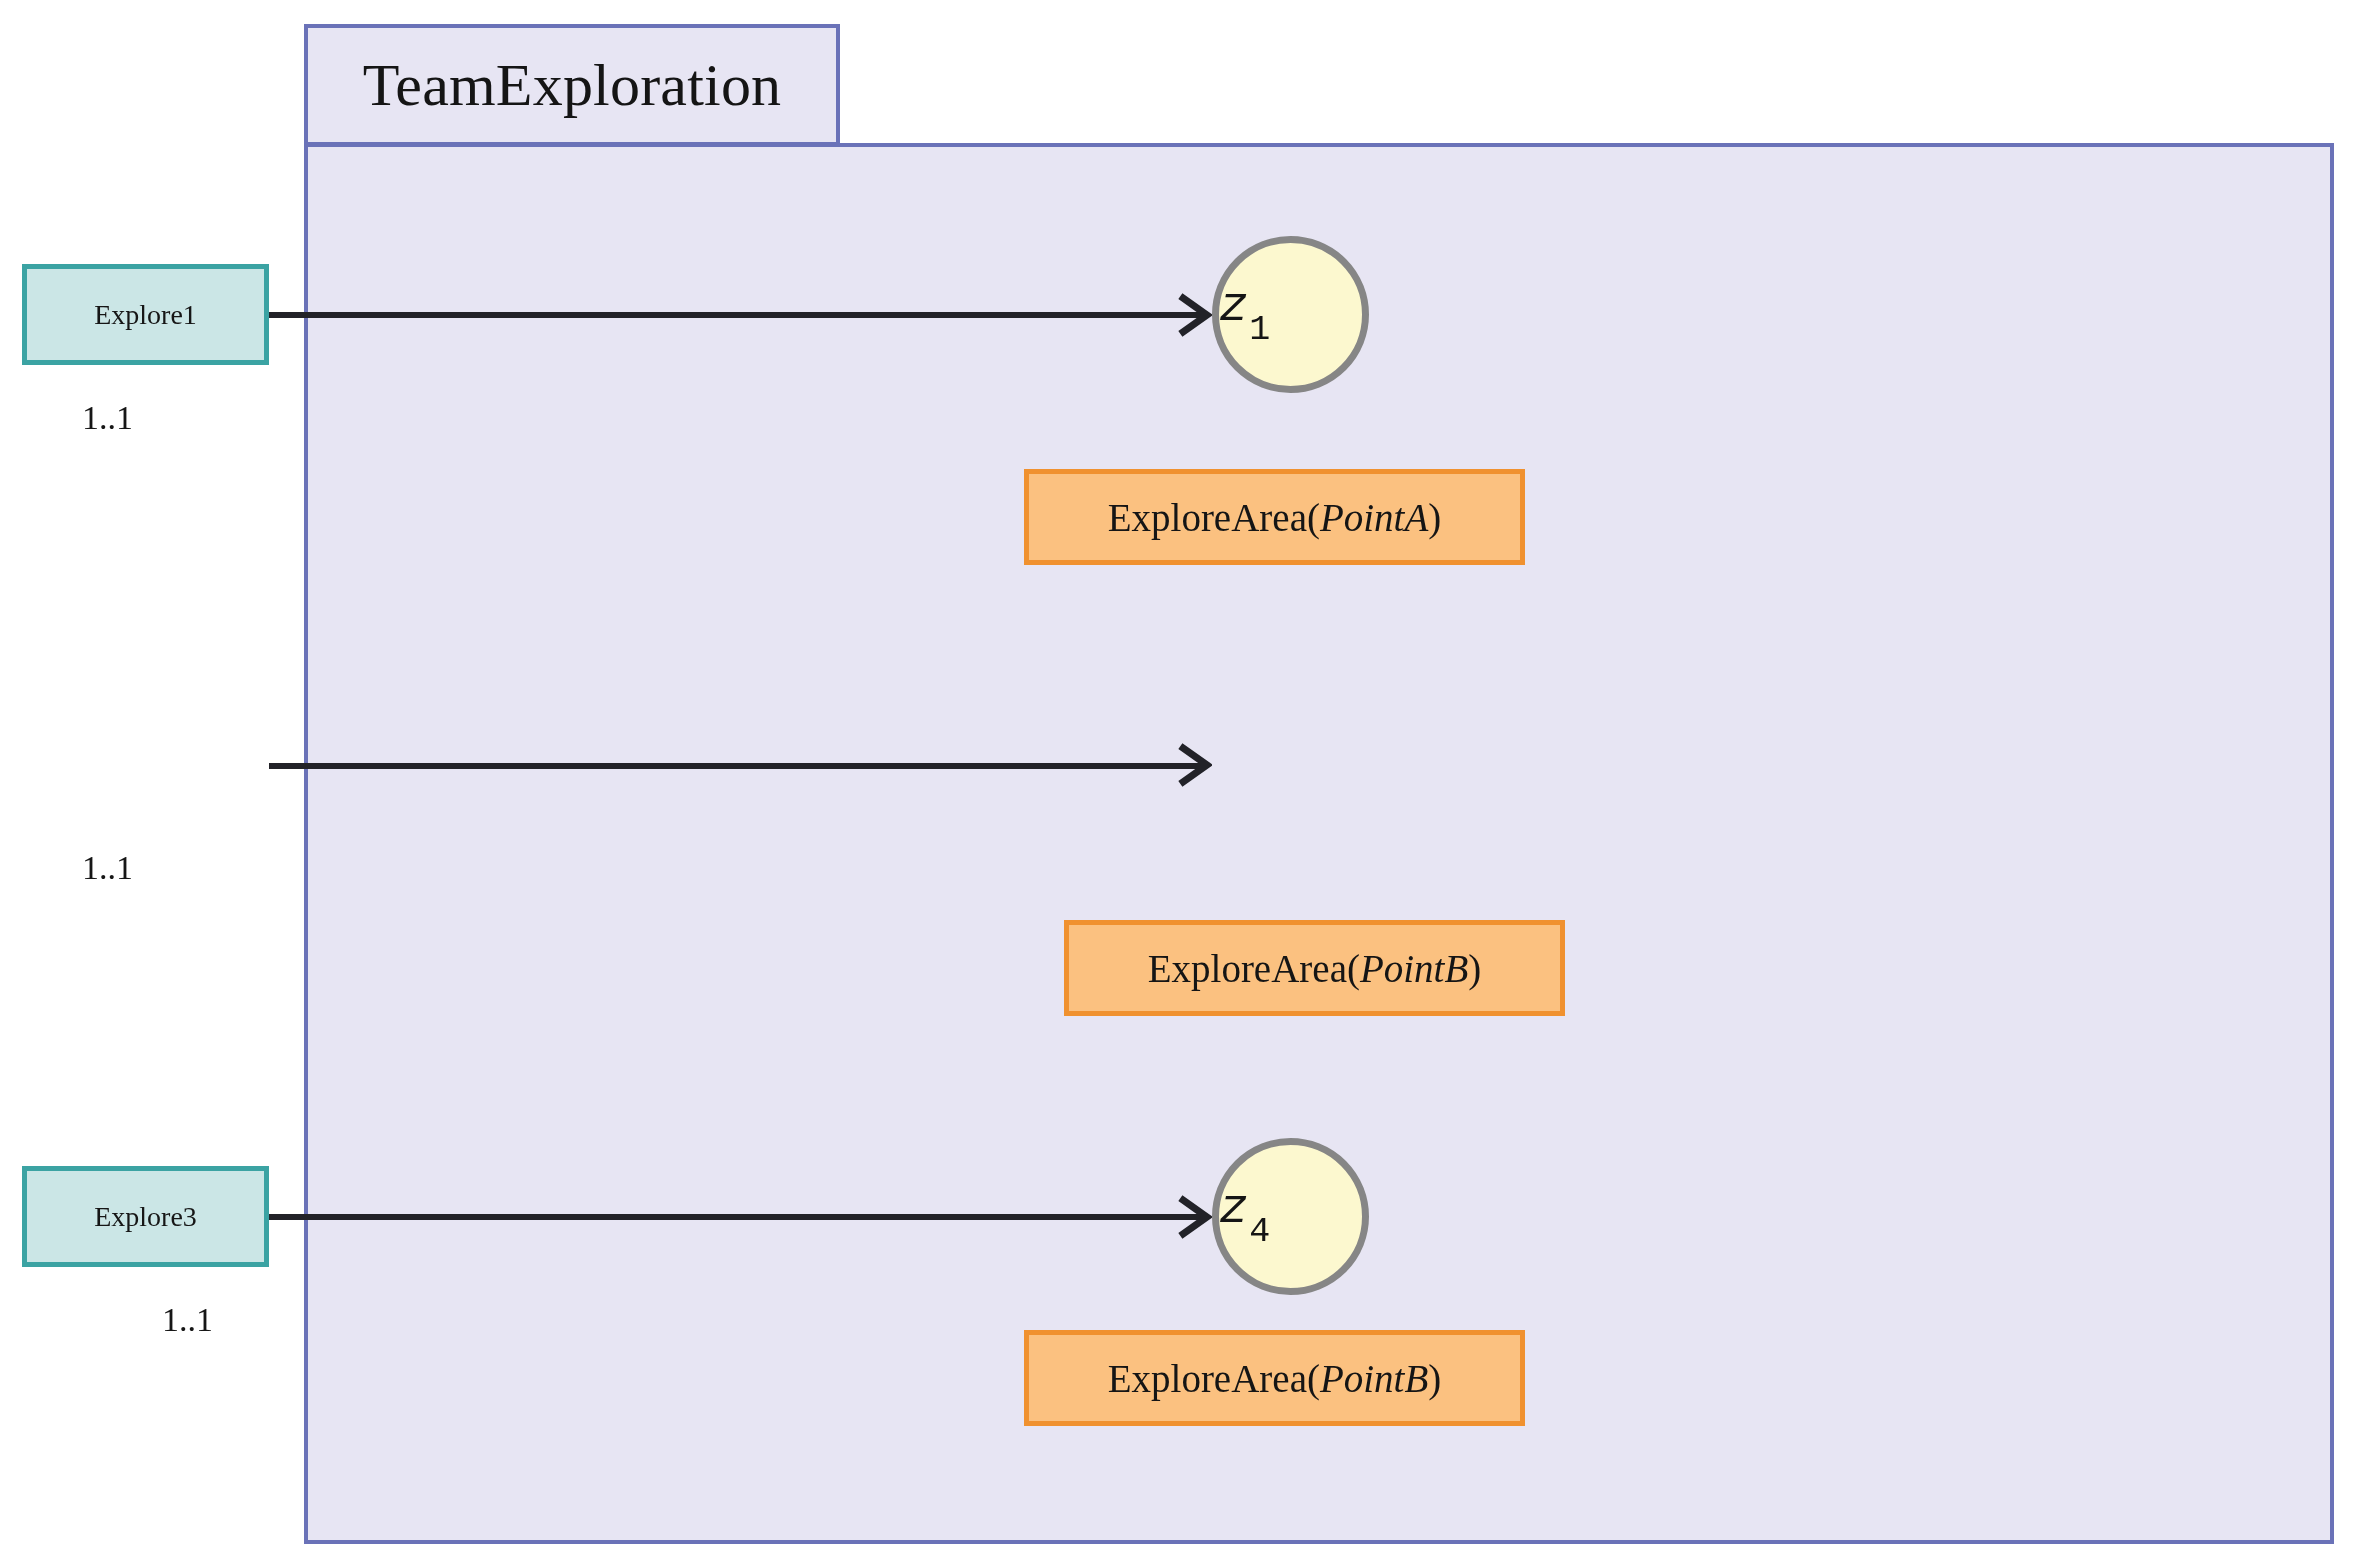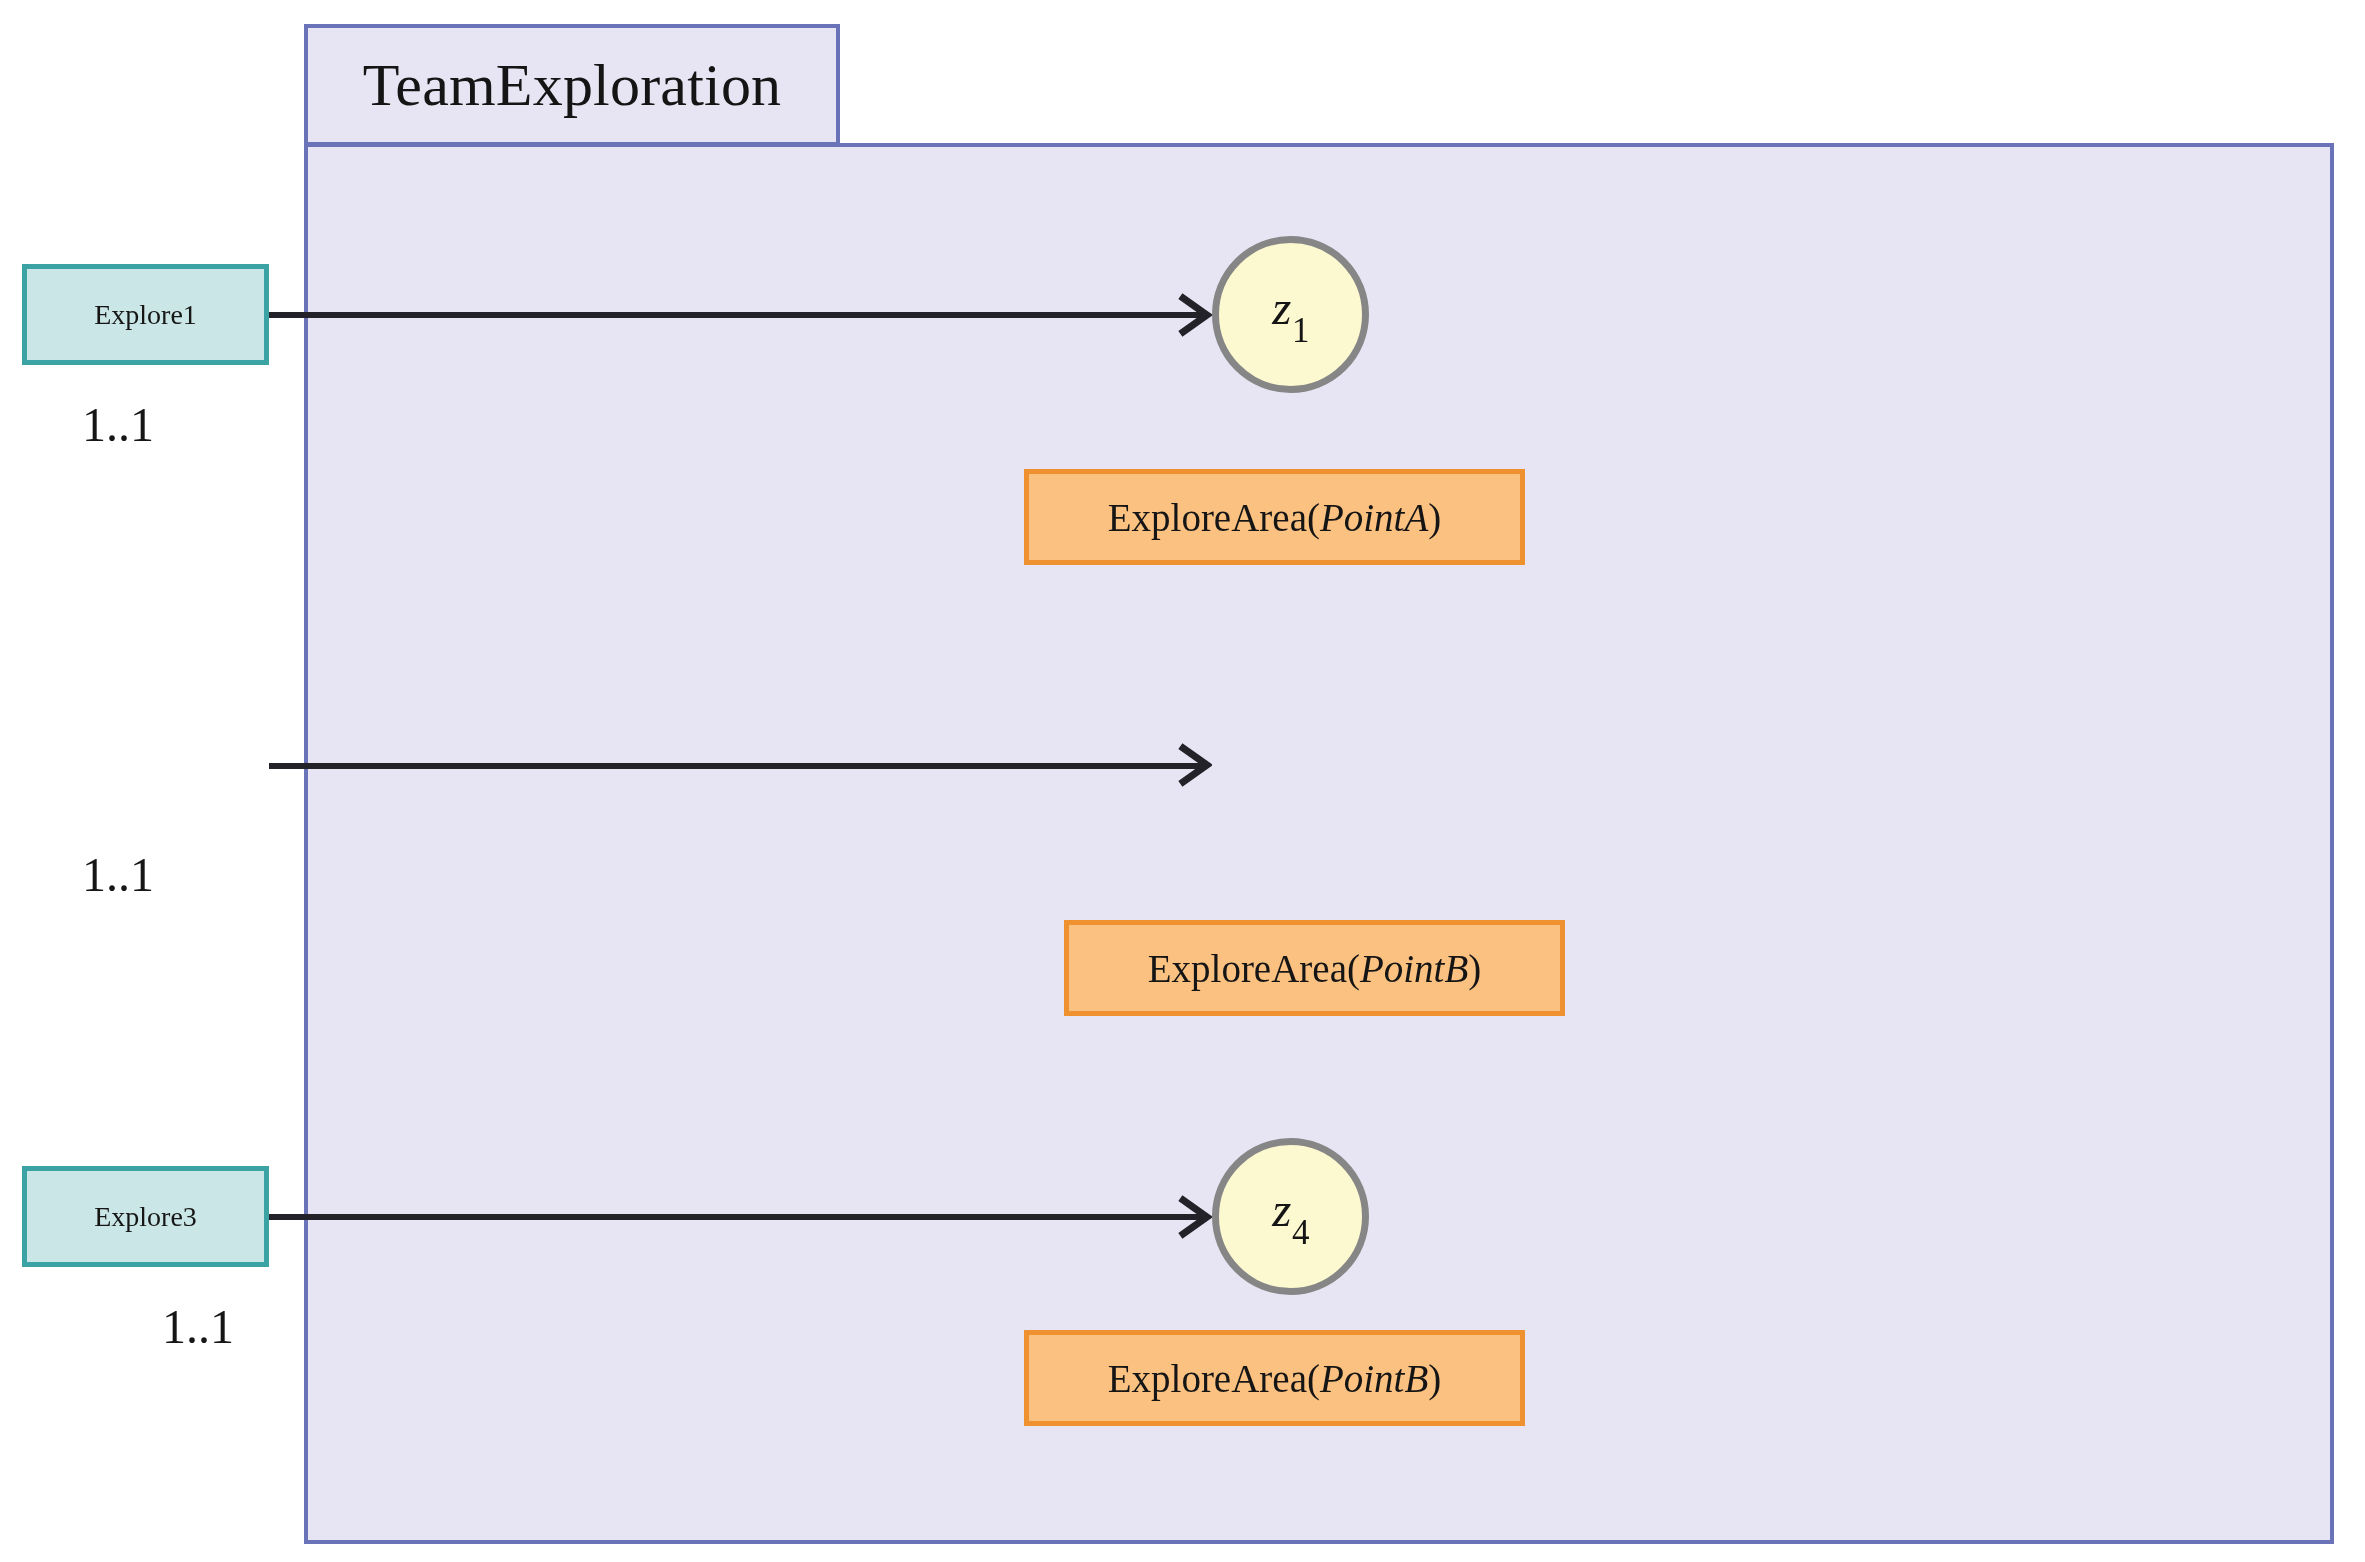--- a/index.html
+++ b/index.html
@@ -64,21 +64,21 @@
     z-index: 6;
   }
   .actor-label {
     font-size: 28px;
     color: #161616;
     white-space: nowrap;
     line-height: 1;
   }
   .mult-label {
     position: absolute;
-    font-size: 48px;
+    font-size: 34px;
     color: #161616;
     white-space: nowrap;
     line-height: 1;
     z-index: 6;
   }
 
   
   .conn {
     position: absolute;
     height: 5.5px;
@@ -97,22 +97,22 @@
   .state-node {
     position: absolute;
     width: 157px;
     height: 157px;
     box-sizing: border-box;
     border-radius: 50%;
     background: #fcf8cf;
     border: 7px solid #868686;
     display: flex;
     align-items: center;
-    justify-content: center;
-    z-index: 6;
+    z-index: 6;
+    font-family: Liberation Mono, monospace;
   }
   .state-label {
     font-size: 49px;
     color: #151515;
     line-height: 1;
     font-style: italic;
     position: relative;
     top: -3.1px;
   }
   .state-label .sub {

